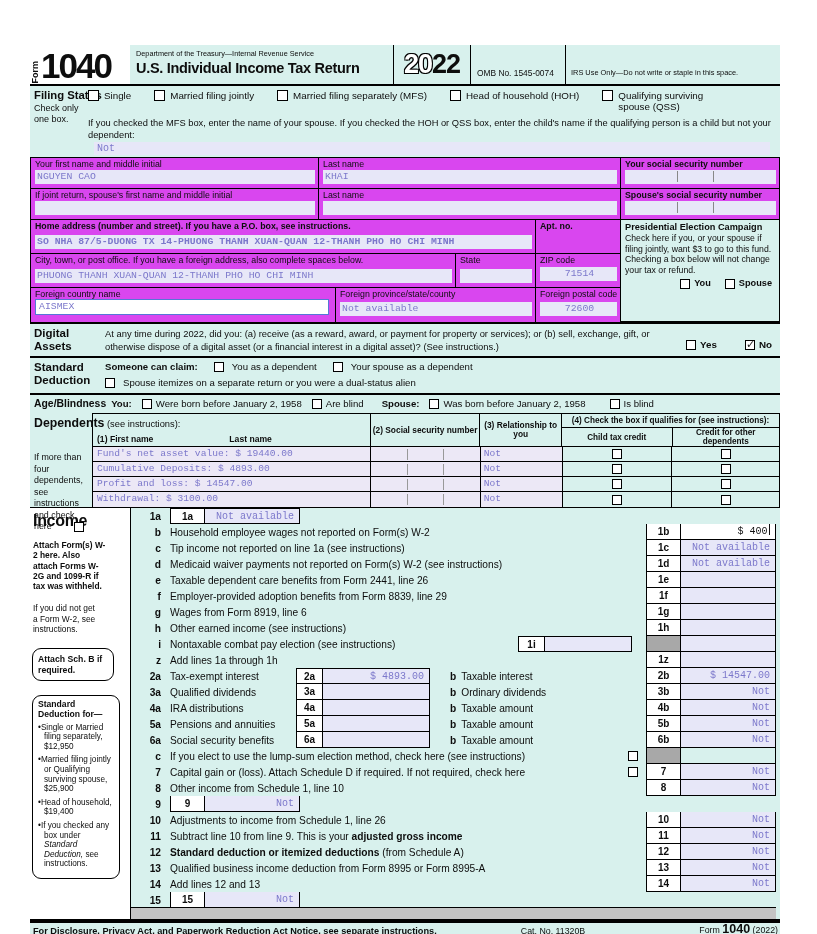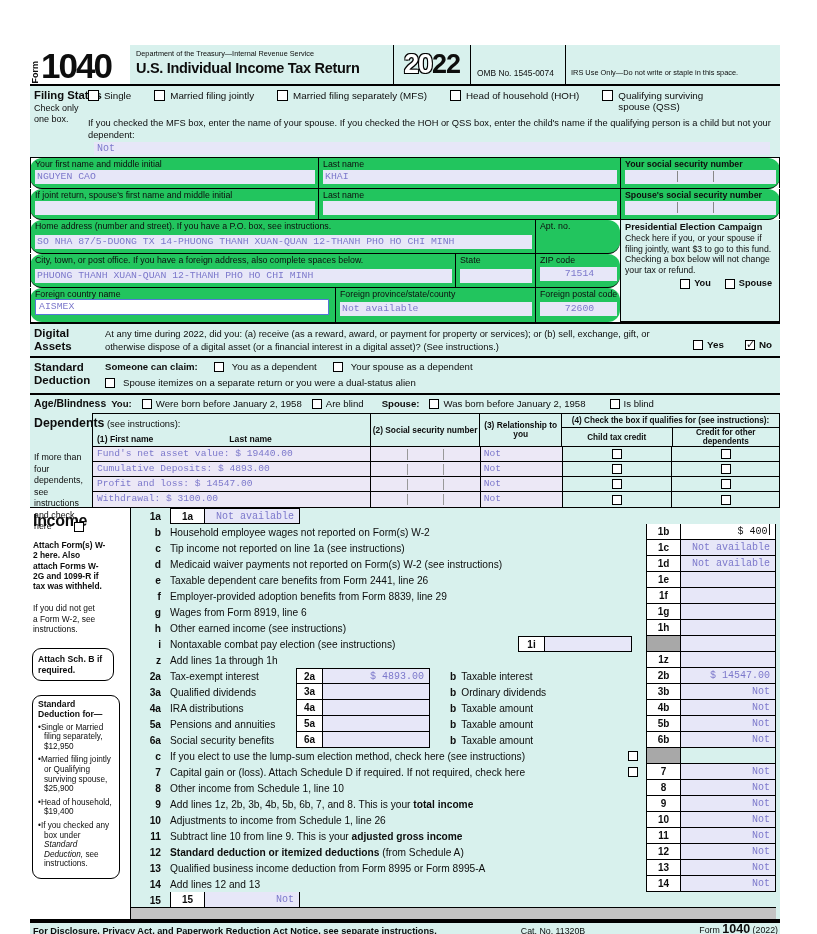--- a/index.html
+++ b/index.html
@@ -43,21 +43,21 @@
   .seclab .s{font-size:9px; margin-top:2px; line-height:10.5px;}
   .fs-main{flex:1; padding-top:4px;}
   .fs-opts{display:flex; align-items:flex-start;}
   .opt{display:flex; align-items:flex-start; margin-right:23px; font-size:9.8px;}
   .opt .cb{margin-right:5px; margin-top:0px;}
   .opt.wrap{width:104px; margin-right:12px;}
   .fs-note{font-size:9.3px; margin-top:6px; line-height:11.5px; padding-right:8px;}
   .fs-entry-row{display:flex; align-items:center;}
   .fs-entry{flex:1; height:13px; background:var(--lav); margin:1px 10px 2px 6px; font-size:10px; line-height:13px; padding-left:3px;}
   
-  .trow{display:flex; border-bottom:1px solid #000; background:#22c55e;border-radius:12px;}
+  .trow{display:flex; border-bottom:1px solid #000; background:#d946ef;}
   .tcell{padding:1px 0 0 4px; border-left:1px solid #000;}
   .tcell:first-child{border-left:1px solid #000;}
   .tlab{font-size:8.8px; white-space:nowrap; overflow:hidden;}
   .tlab.b{font-weight:700;}
   .tval{height:14px; background:var(--lav); margin:1px 3px 2px 0; font-size:9.8px; line-height:14px; padding-left:2px; white-space:nowrap; overflow:hidden;}
   .tval.center{text-align:center;}
   .ssnval{position:relative;}
   .ssnval{background-image:linear-gradient(#888,#888),linear-gradient(#888,#888); background-repeat:no-repeat; background-size:1px 11px,1px 11px; background-position:52px 1px,88px 1px;}
   .addr-wrap{display:flex; border-right:1px solid #000;}
   .addr-left{width:590px;}
@@ -65,21 +65,21 @@
   .pec-title{font-size:9.2px; font-weight:800; white-space:nowrap;}
   .pec-body{font-size:8.7px; line-height:10.6px; margin-top:1px;}
   .pec-boxes{display:flex; justify-content:flex-end; gap:14px; margin-top:3px; font-size:9.2px; font-weight:700; padding-right:4px;}
   .pec-boxes .cb{margin-right:4px;}
   .fc-box{height:16px; background:#fff; border:1.5px solid #5577d6; margin:0 6px 2px 0; font-size:9.8px; line-height:13px; padding-left:3px;}
   
   .stmt{display:flex; background:var(--cyan); border-bottom:2px solid #000;}
   .stmt .seclab{width:75px;}
   .stmt .seclab .h{font-size:11.5px; line-height:12.5px;}
   .da-q{flex:1; font-size:9.4px; line-height:13px; padding:3px 4px 3px 0;}
-  .da-yn{flex:none; display:flex; align-items:flex-end; gap:21px; padding:12px 8px 6px 0; font-size:9.8px; font-weight:700;}
+  .da-yn{flex:none; display:flex; align-items:flex-end; gap:28px; padding:12px 8px 6px 0; font-size:9.8px; font-weight:700;}
   .da-yn .cb{margin-right:4px;}
   .sd-lines{flex:1; padding:3px 0 3px 0; font-size:9.6px;}
   .sd-l1{display:flex; align-items:center; gap:6px;}
   .sd-l1 .cb, .sd-l2 .cb{margin:0 2px 0 10px;}
   .sd-l2{display:flex; align-items:center; margin-top:5px;}
   .age{display:flex; align-items:center; background:var(--cyan); padding:3px 0 4px 4px; font-size:9.6px;}
   .age .cb{margin:0 4px 0 10px;}
   
   .dep{background:var(--cyan); position:relative;}
   .dep-side{position:absolute; left:4px; top:3px; width:58px;}
@@ -228,21 +228,21 @@
       <div class="tval mono pv"></div>
     </div>
     <div class="tcell" style="width:160px; border-right:1px solid #000;">
       <div class="tlab b">Spouse's social security number</div>
       <div class="tval ssnval"></div>
     </div>
   </div>
 
   <div class="addr-wrap">
     <div class="addr-left">
-      <div class="trow" style="height:34px;">
+      <div class="trow" style="height:34px;font-weight:bold;">
         <div class="tcell" style="width:505px;">
           <div class="tlab">Home address (number and street). If you have a P.O. box, see instructions.</div>
           <div class="tval mono pv" style="margin-top:4px;">SO NHA 87/5-DUONG TX 14-PHUONG THANH XUAN-QUAN 12-THANH PHO HO CHI MINH</div>
         </div>
         <div class="tcell" style="width:85px;">
           <div class="tlab">Apt. no.</div>
           <div class="tval" style="background:transparent;"></div>
         </div>
       </div>
       <div class="trow" style="height:34px;">
@@ -660,24 +660,20 @@
             <span class="ilab">Other income from Schedule 1, line 10</span>
             <span class="dots"></span>
           </span>
         <span class="rblock">
             <span class="nbox">8</span>
             <span class="nval mono pv">Not</span>
           </span>
       </div>
       <div class="irow">
         <span class="rnum">9</span>
-        <span class="lblzone">
-            <span class="ilab"><span>Add lines 1z, 2b, 3b, 4b, 5b, 6b, 7, and 8. This is your </span><span class="b">total income</span></span>
-            <span class="dots"></span>
-          </span>
         <span class="rblock">
             <span class="nbox">9</span>
             <span class="nval mono pv">Not</span>
           </span>
       </div>
       <div class="irow">
         <span class="rnum">10</span>
         <span class="lblzone">
             <span class="ilab">Adjustments to income from Schedule 1, line 26</span>
             <span class="dots"></span>

